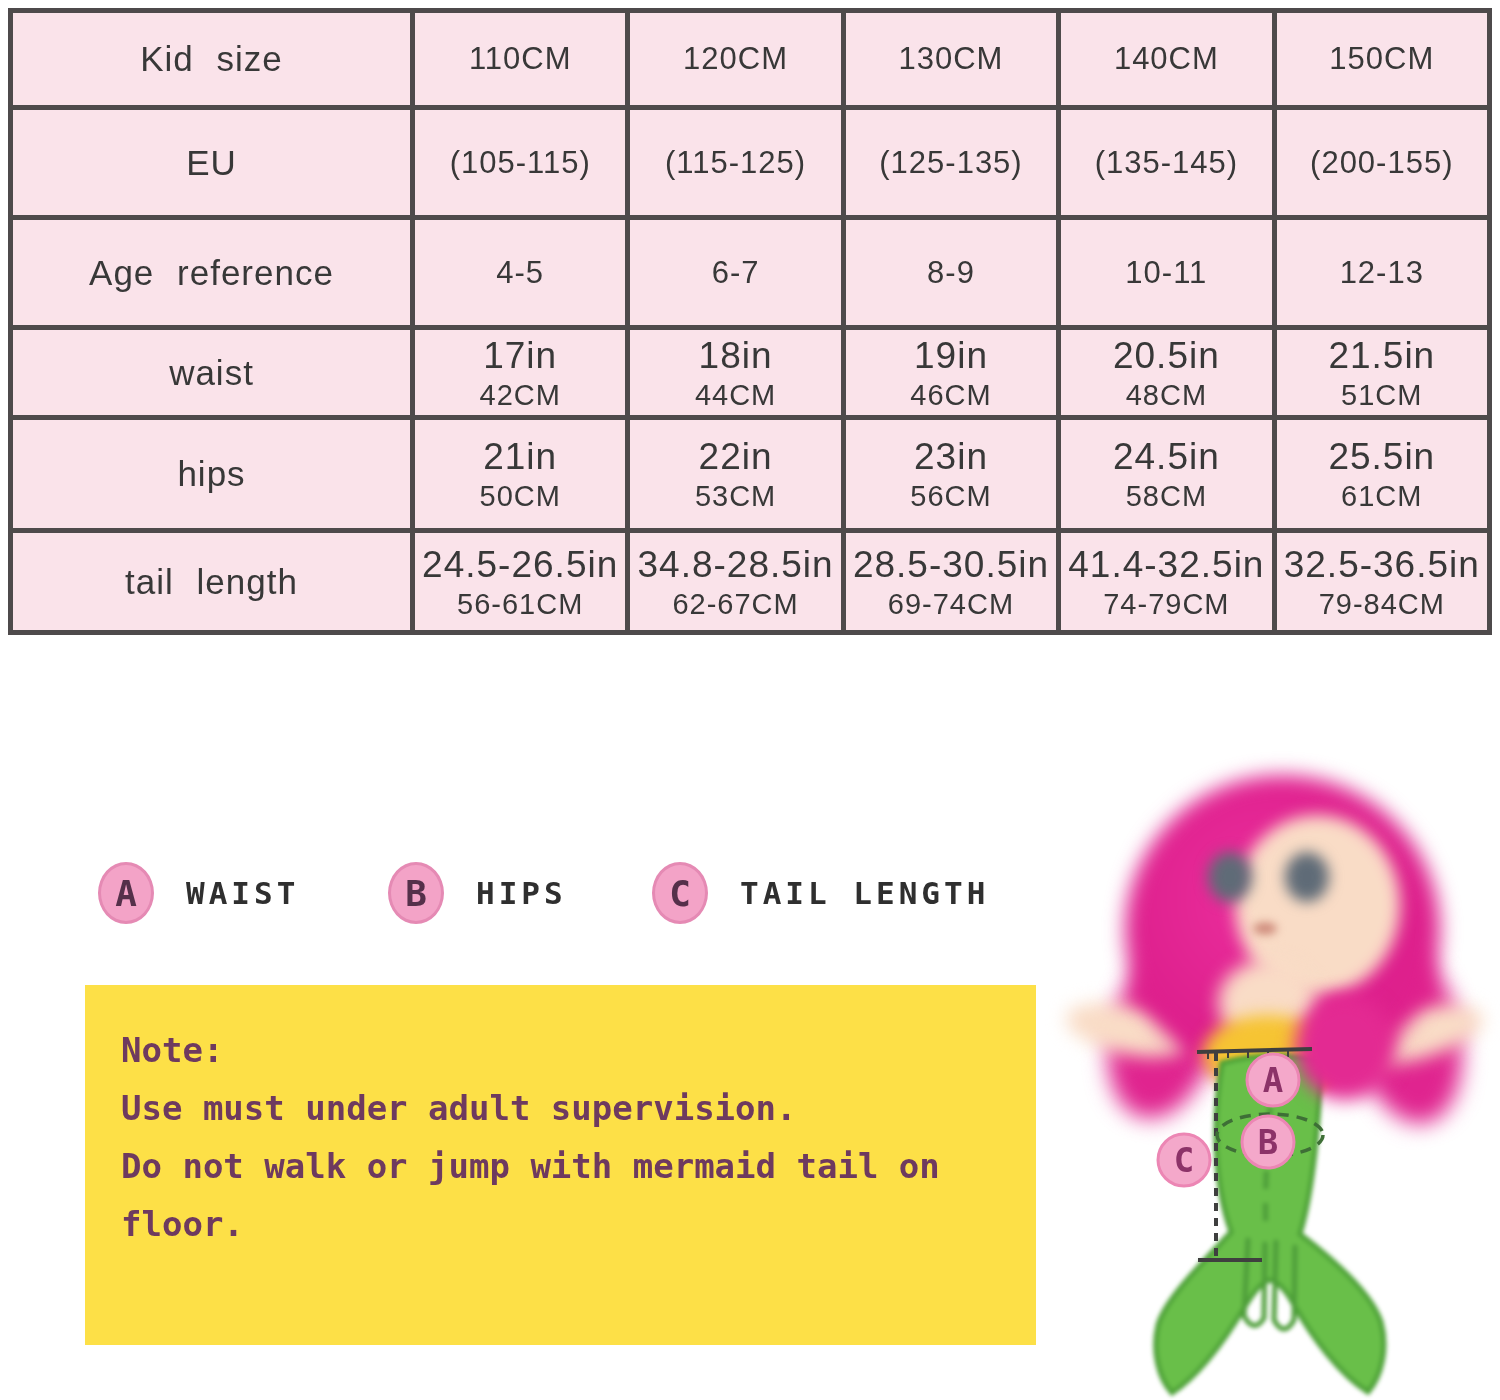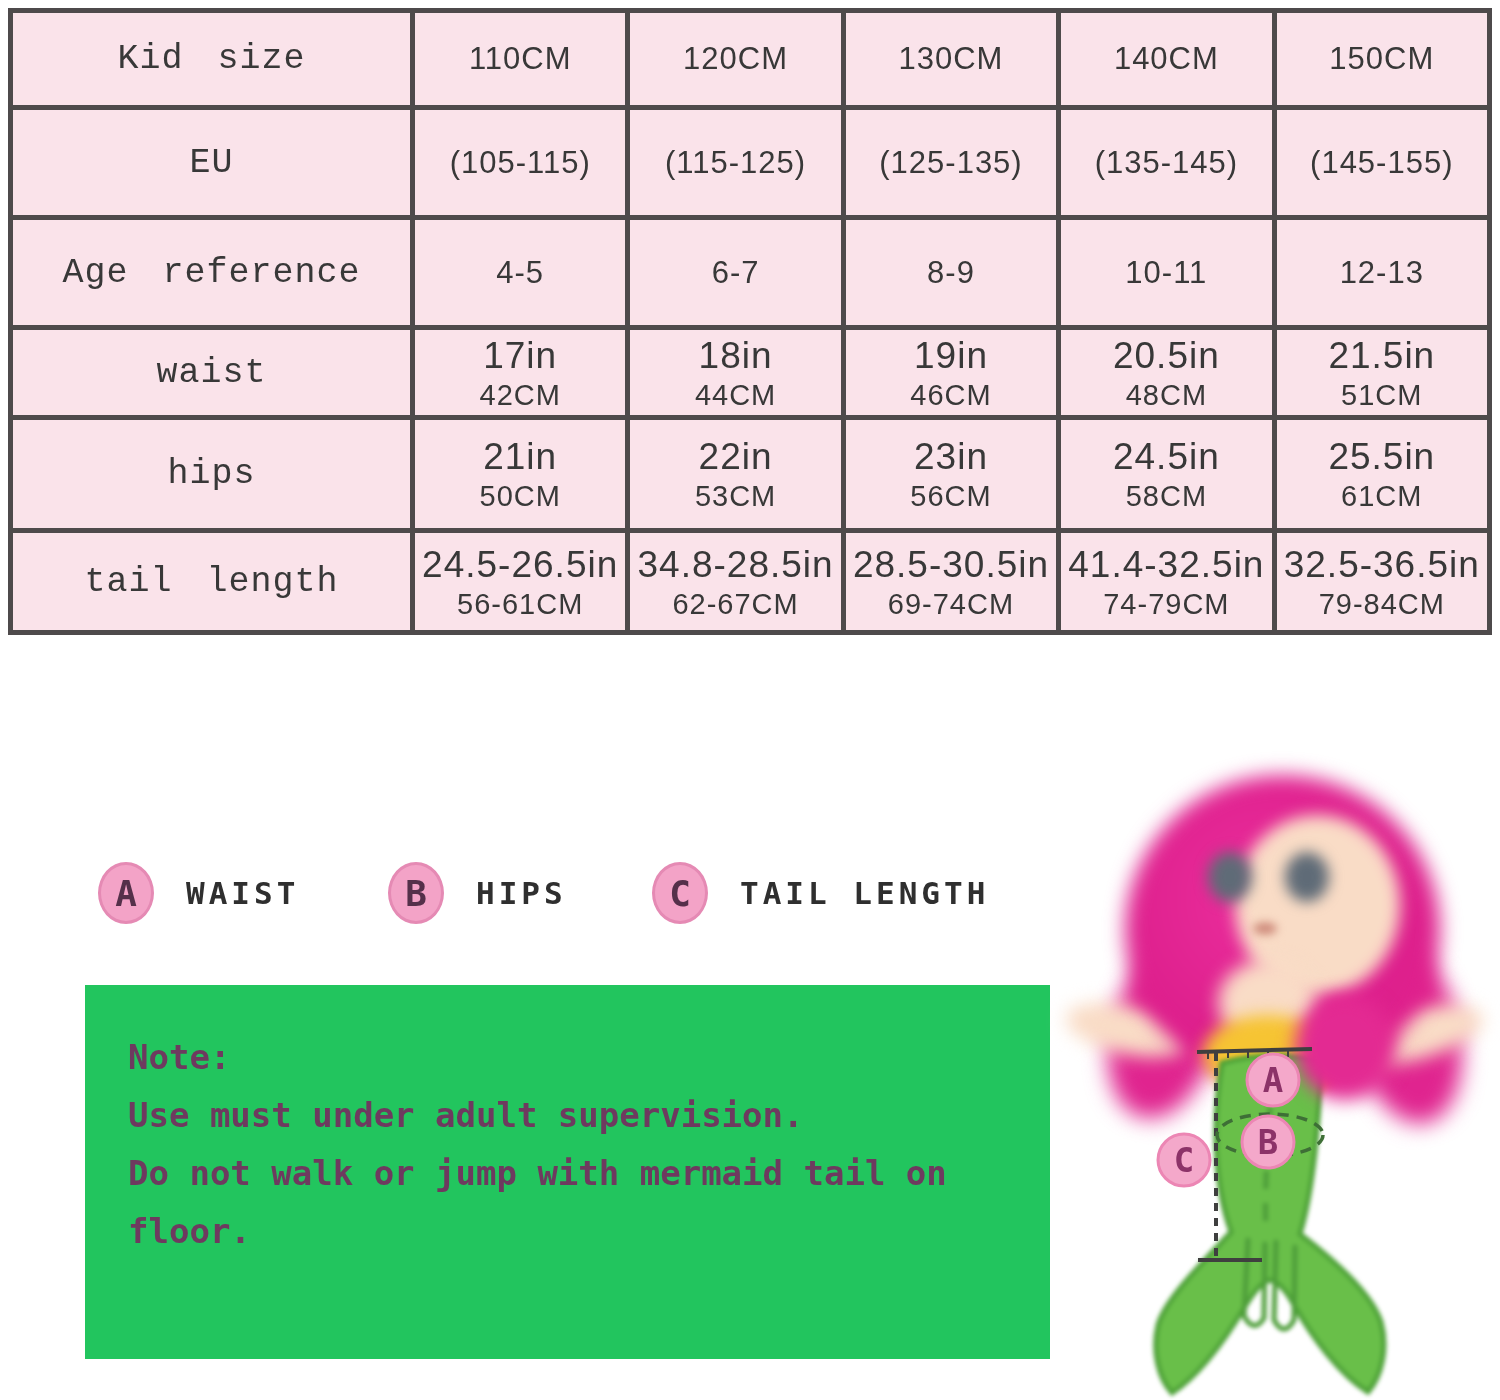--- a/index.html
+++ b/index.html
@@ -5,21 +5,21 @@
   html,body{margin:0;padding:0;background:#ffffff;}
   .page{position:relative;width:1500px;height:1400px;background:#ffffff;overflow:hidden;
         font-family:"Liberation Sans",sans-serif;}
 
   
   table.size-table{position:absolute;left:8px;top:8px;width:1484px;border-collapse:collapse;
         table-layout:fixed;}
   table.size-table td{border:5px solid #4e4a4b;background:#fae3ea;text-align:center;
         vertical-align:middle;color:#383838;padding:0;}
   table.size-table col.lab{width:402px;}
-  td.c-label{font-size:35px;word-spacing:12px;letter-spacing:1px;font-family:Liberation Mono, monospace;}
+  td.c-label{font-size:35px;word-spacing:12px;letter-spacing:1px;}
   td.c-val{font-size:31px;letter-spacing:1px;}
   tr:nth-child(1){height:97px;}
   tr:nth-child(2){height:110px;}
   tr:nth-child(3){height:110px;}
   tr:nth-child(4){height:90px;}
   tr:nth-child(5){height:113px;}
   tr:nth-child(6){height:102px;}
   tr:nth-child(7){height:122px;}
   .v-in{display:block;font-size:37px;line-height:44px;}
   .v-cm{display:block;font-size:29px;line-height:34px;}
@@ -31,22 +31,22 @@
   .legend-item.i0{left:98px;}
   .legend-item.i1{left:388px;}
   .legend-item.i2{left:652px;}
   .legend-circle{width:50px;height:56px;border-radius:50%;background:#f3a3c7;
         border:3px solid #e58ab4;display:flex;align-items:center;justify-content:center;
         font-family:"DejaVu Sans Mono",monospace;font-weight:bold;font-size:36px;color:#55304a;}
   .legend-label{margin-left:32px;font-family:"DejaVu Sans Mono",monospace;font-size:31px;
         color:#2f2f2f;letter-spacing:4px;font-weight:bold;}
 
   
-  .note-box{position:absolute;left:85px;top:985px;width:935px;height:344px;background:#22c55e;
-        padding:15px;}
+  .note-box{position:absolute;left:85px;top:985px;width:935px;height:344px;background:#fde047;
+        padding:8px;}
   .note-line{font-family:"DejaVu Sans Mono",monospace;font-size:34px;line-height:58px;
         color:#6e3a5f;white-space:nowrap;margin-left:28px;font-weight:bold;}
   .note-line.first{margin-top:28px;}
 
   
   .mermaid{position:absolute;left:1050px;top:760px;width:450px;height:640px;}
   .mermaid .shape{position:absolute;border-radius:50%;}
   .hair-main{left:75px;top:15px;width:315px;height:310px;
         background:radial-gradient(circle at 45% 40%, #ec2f9e 0%, #dd1f8c 60%, #e5268e 100%);
         filter:blur(10px);}
@@ -96,21 +96,21 @@
           <td class="c-val">130CM</td>
           <td class="c-val">140CM</td>
           <td class="c-val">150CM</td>
         </tr>
         <tr>
           <td class="c-label">EU</td>
           <td class="c-val">(105-115)</td>
           <td class="c-val">(115-125)</td>
           <td class="c-val">(125-135)</td>
           <td class="c-val">(135-145)</td>
-          <td class="c-val">(145-155)</td>
+          <td class="c-val">(200-155)</td>
         </tr>
         <tr>
           <td class="c-label">Age reference</td>
           <td class="c-val">4-5</td>
           <td class="c-val">6-7</td>
           <td class="c-val">8-9</td>
           <td class="c-val">10-11</td>
           <td class="c-val">12-13</td>
         </tr>
         <tr>

